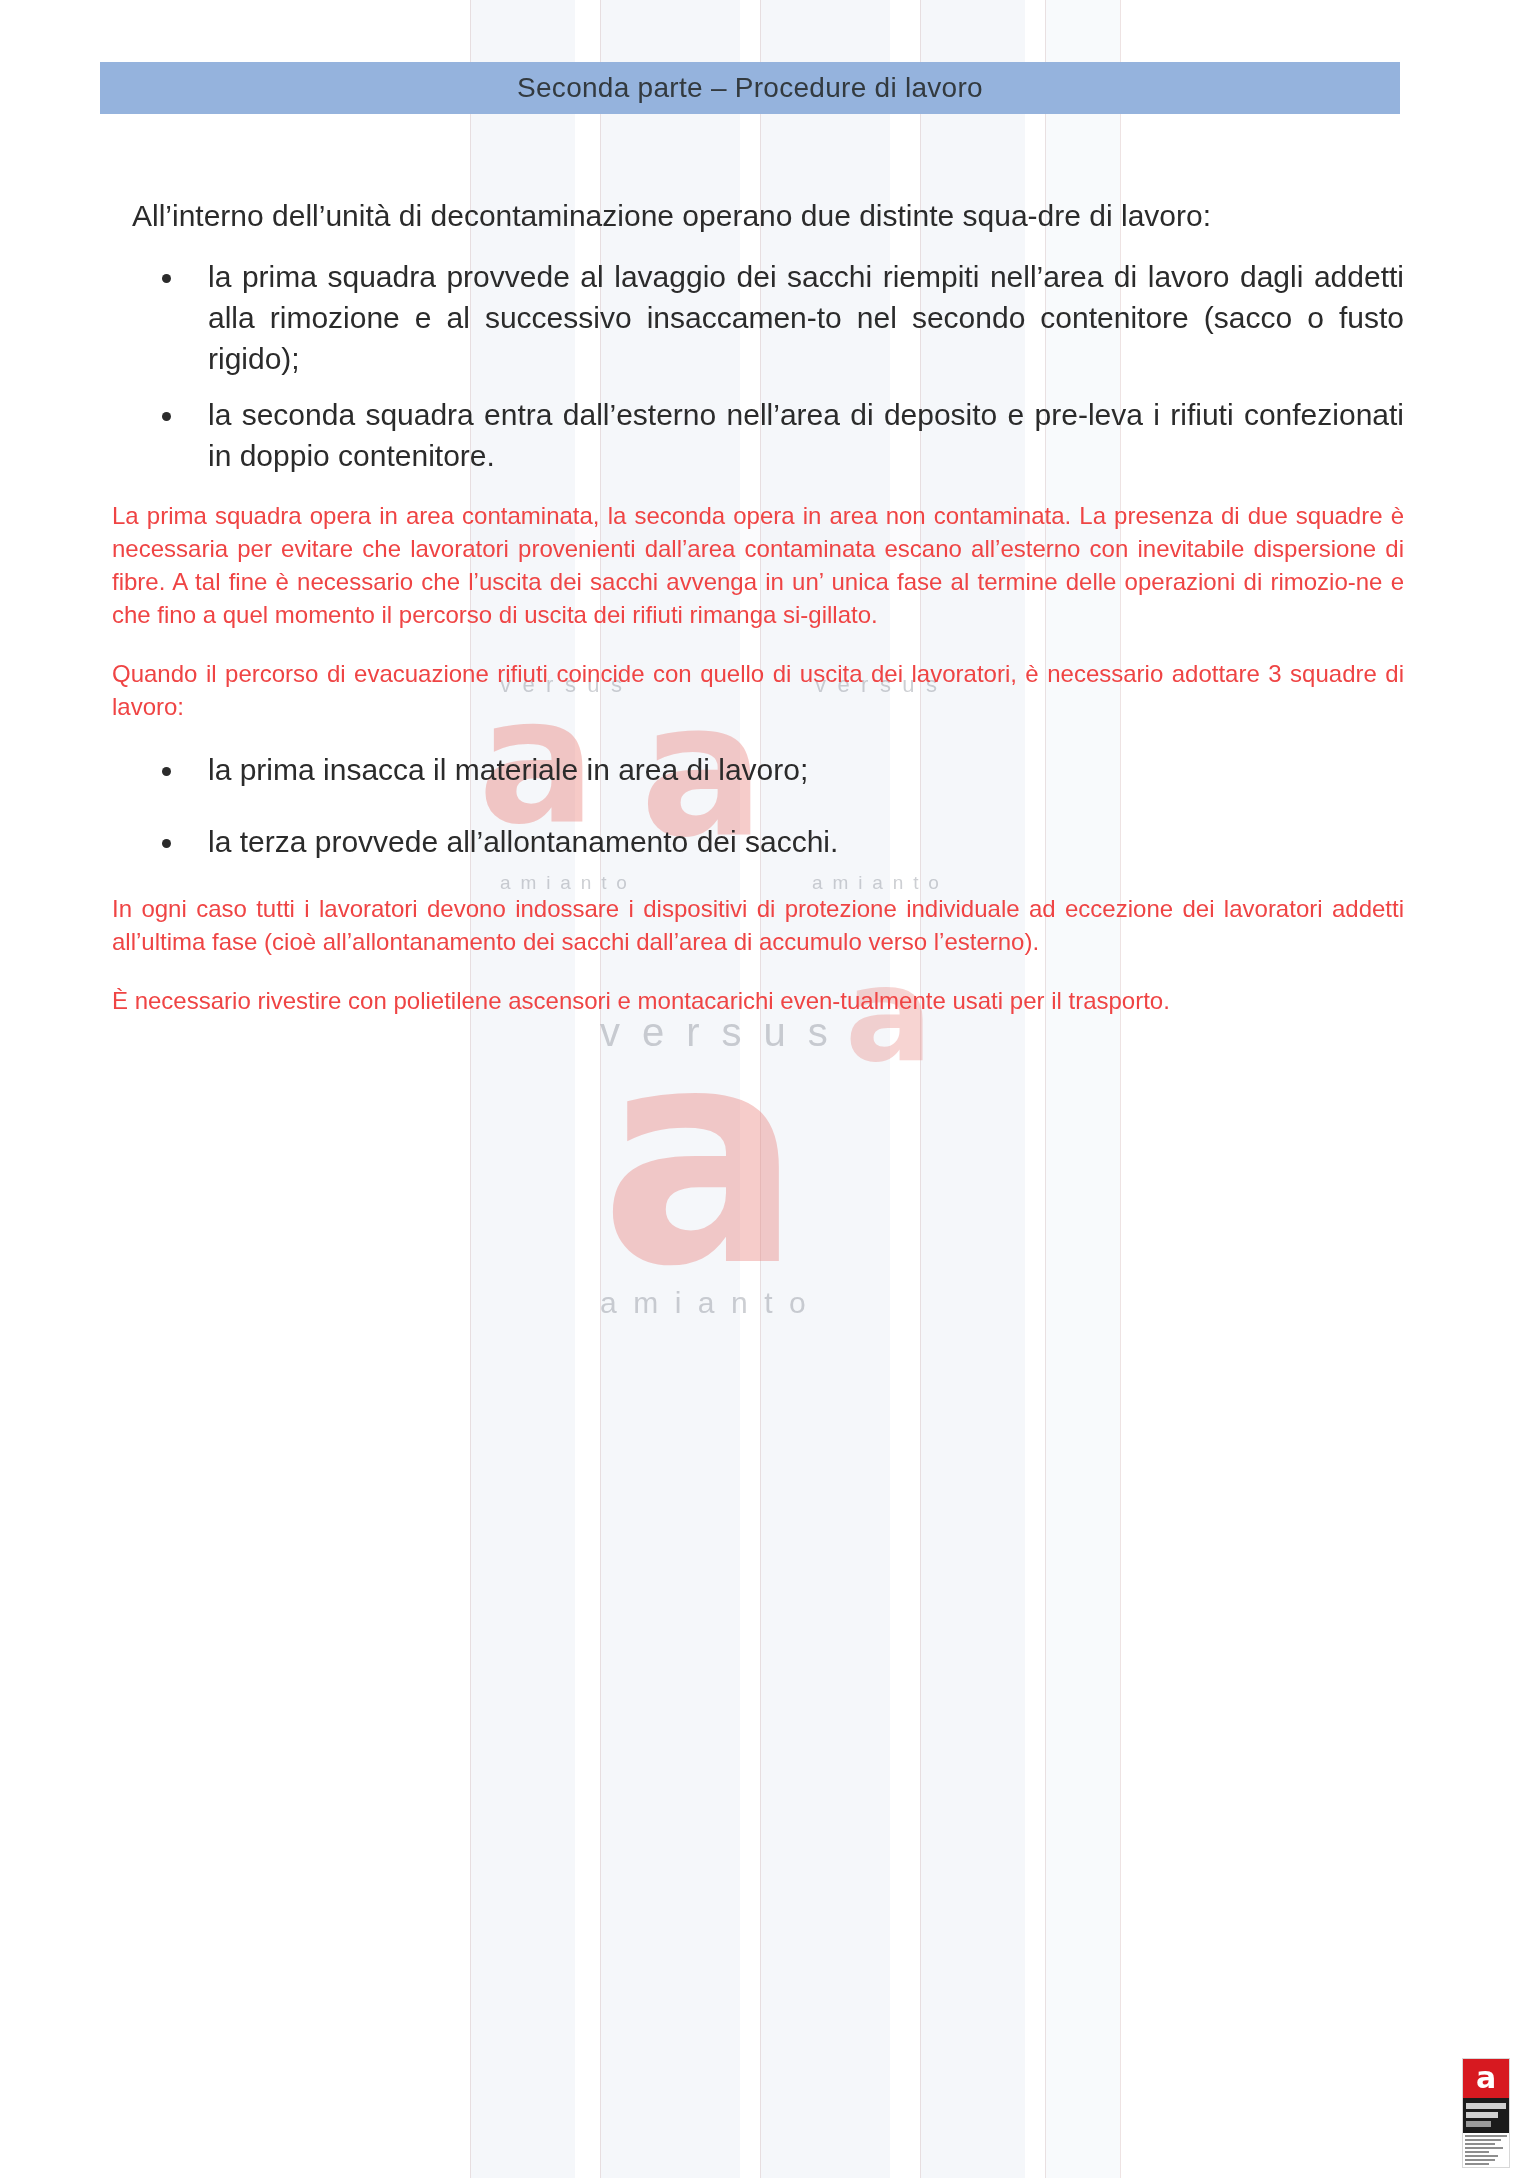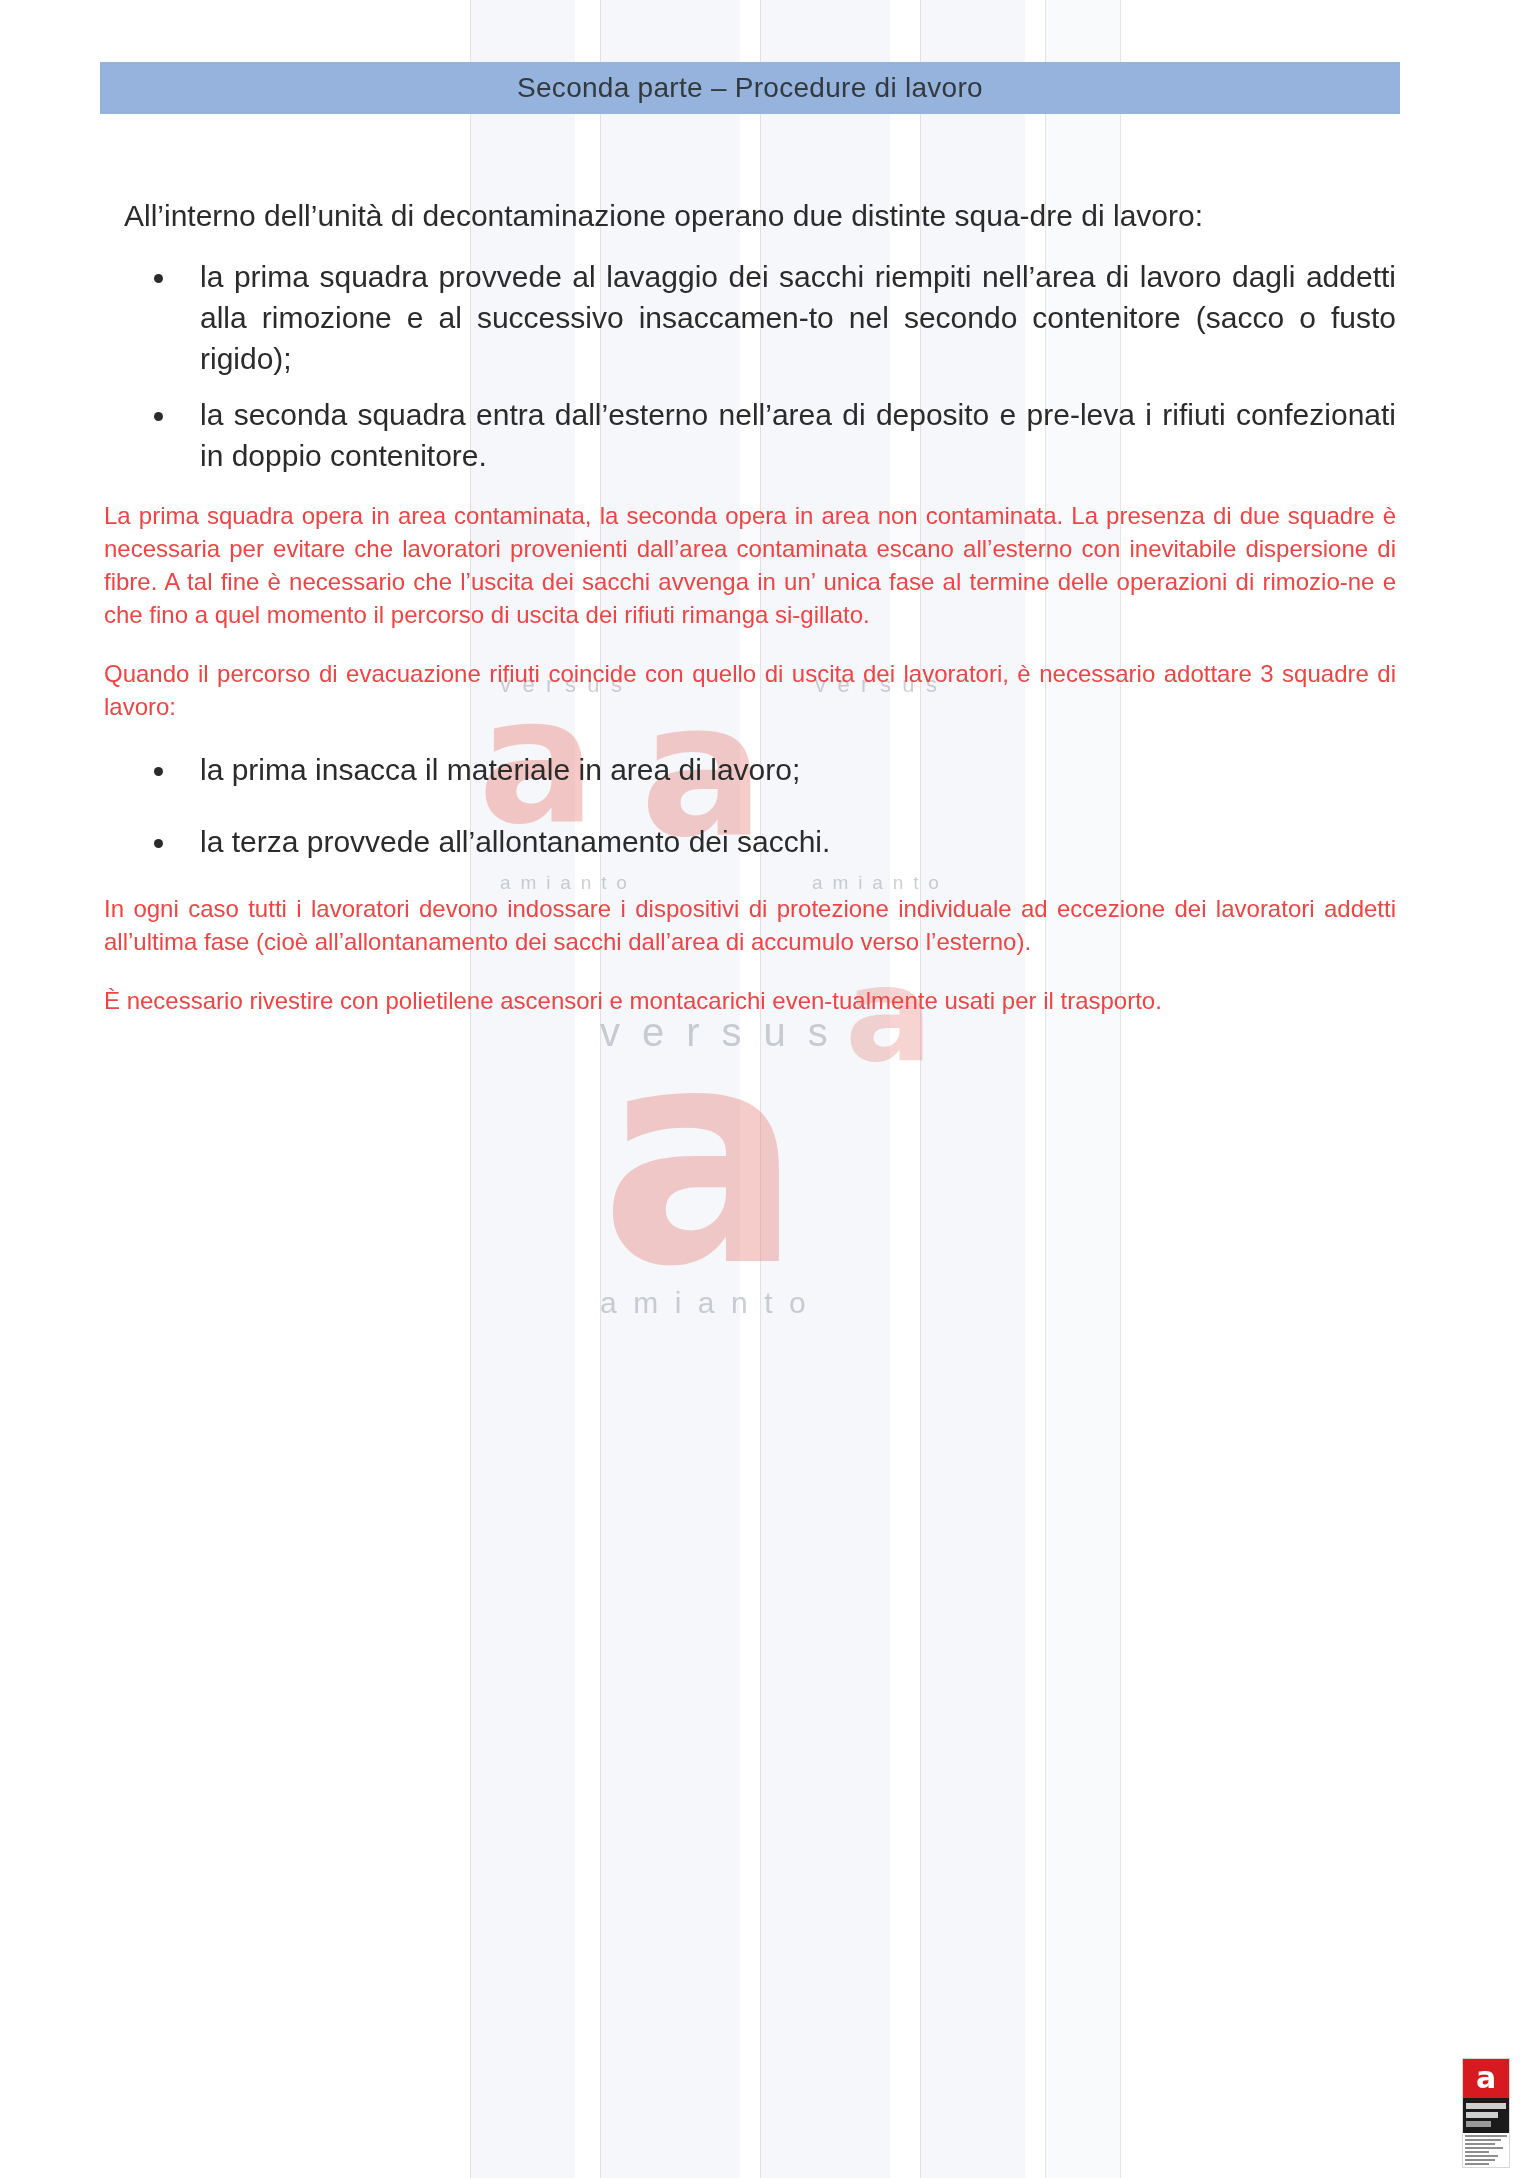--- a/index.html
+++ b/index.html
@@ -122,21 +122,21 @@
   .header-title {
     font-size: 28px;
     color: #333a3f;
     letter-spacing: 0.01em;
     white-space: nowrap;
   }
 
   
   .doc-body {
     position: absolute;
-    left: 104px;
+    left: 112px;
     top: 190px;
     width: 1292px;
     z-index: 4;
   }
 
   .intro {
     font-size: 30px;
     line-height: 1.72;
     text-align: justify;
     text-justify: inter-word;

